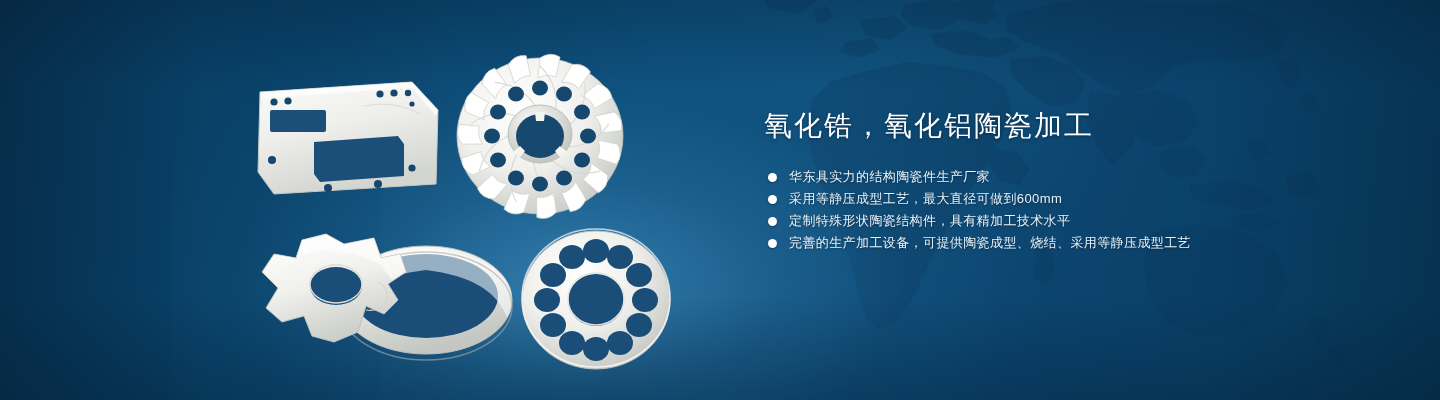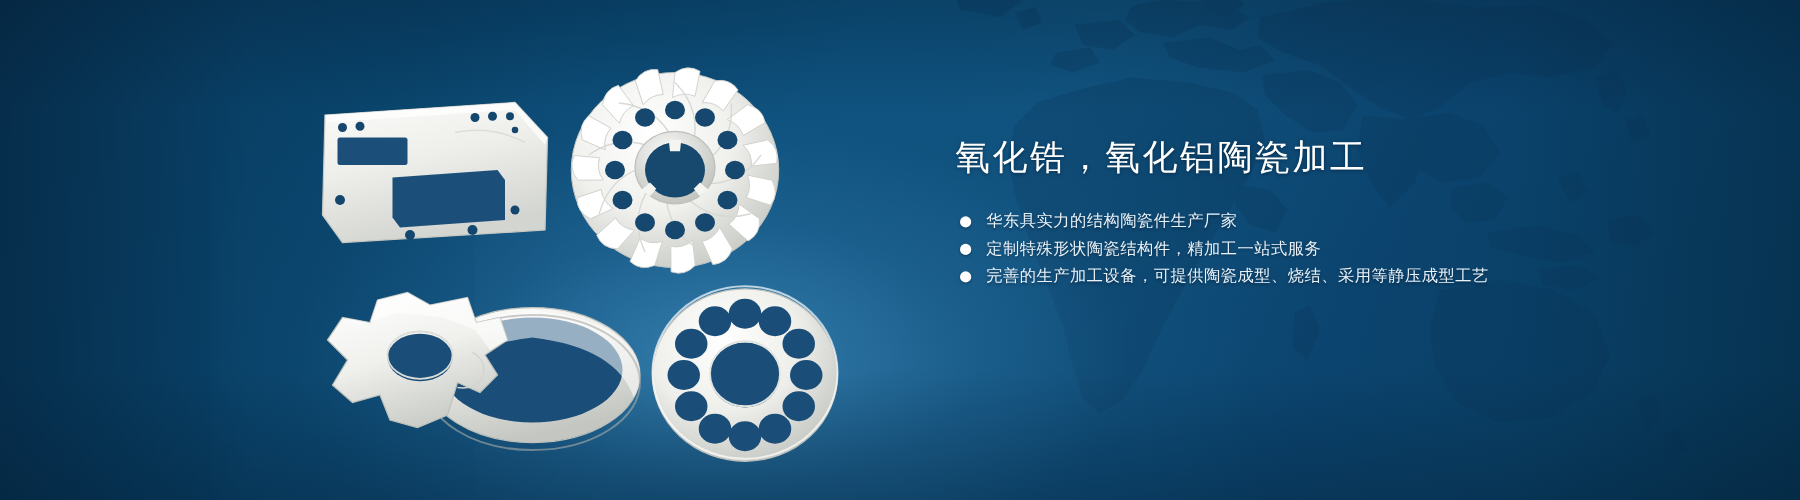--- a/index.html
+++ b/index.html
@@ -366,21 +366,25 @@
 
   <div class="text-block">
     <div class="headline">氧化锆，氧化铝陶瓷加工</div>
     <ul class="bullets">
       <li class="bullet-row">
         <span class="bullet-dot"></span>
         <span class="bullet-text">华东具实力的结构陶瓷件生产厂家</span>
       </li>
       <li class="bullet-row">
         <span class="bullet-dot"></span>
-        <span class="bullet-text">定制特殊形状陶瓷结构件，精加工一站式服务</span>
+        <span class="bullet-text">采用等静压成型工艺，最大直径可做到600mm</span>
+      </li>
+      <li class="bullet-row">
+        <span class="bullet-dot"></span>
+        <span class="bullet-text">定制特殊形状陶瓷结构件，具有精加工技术水平</span>
       </li>
       <li class="bullet-row">
         <span class="bullet-dot"></span>
         <span class="bullet-text">完善的生产加工设备，可提供陶瓷成型、烧结、采用等静压成型工艺</span>
       </li>
     </ul>
   </div>
 
 </div>
 

